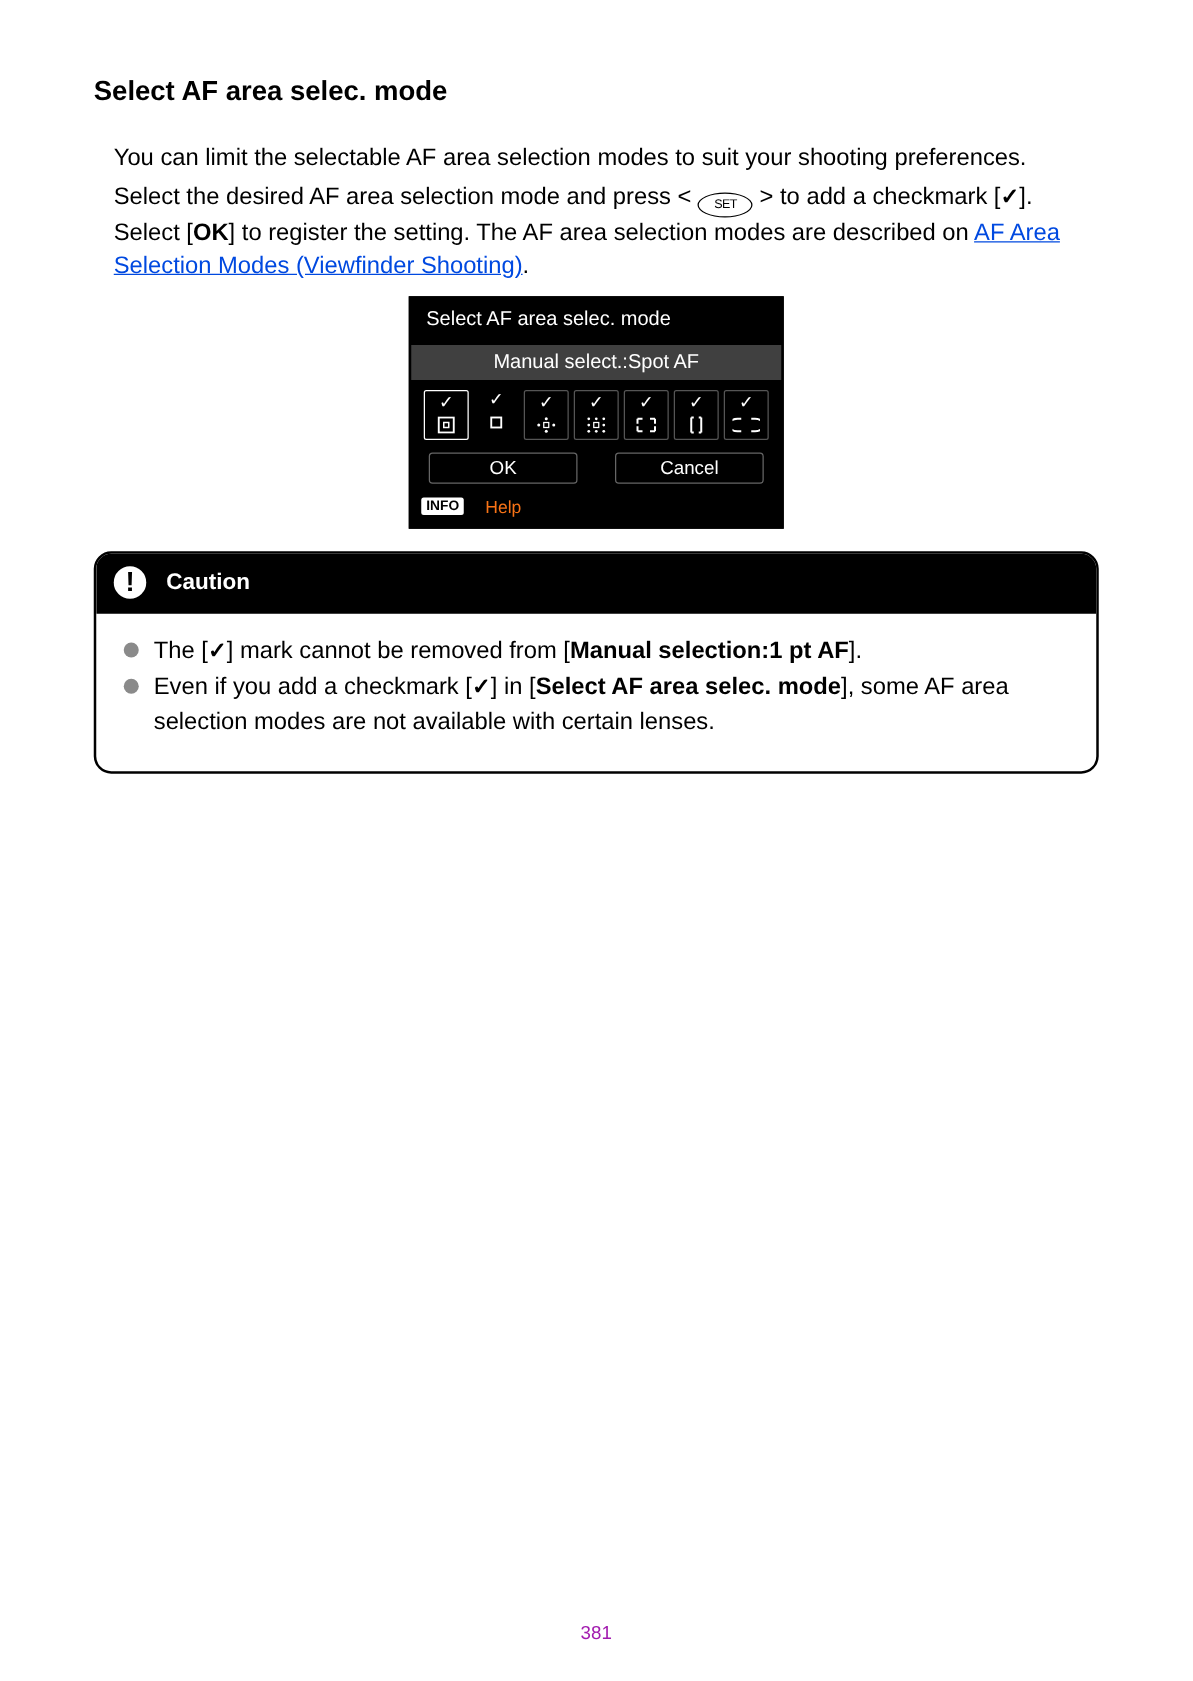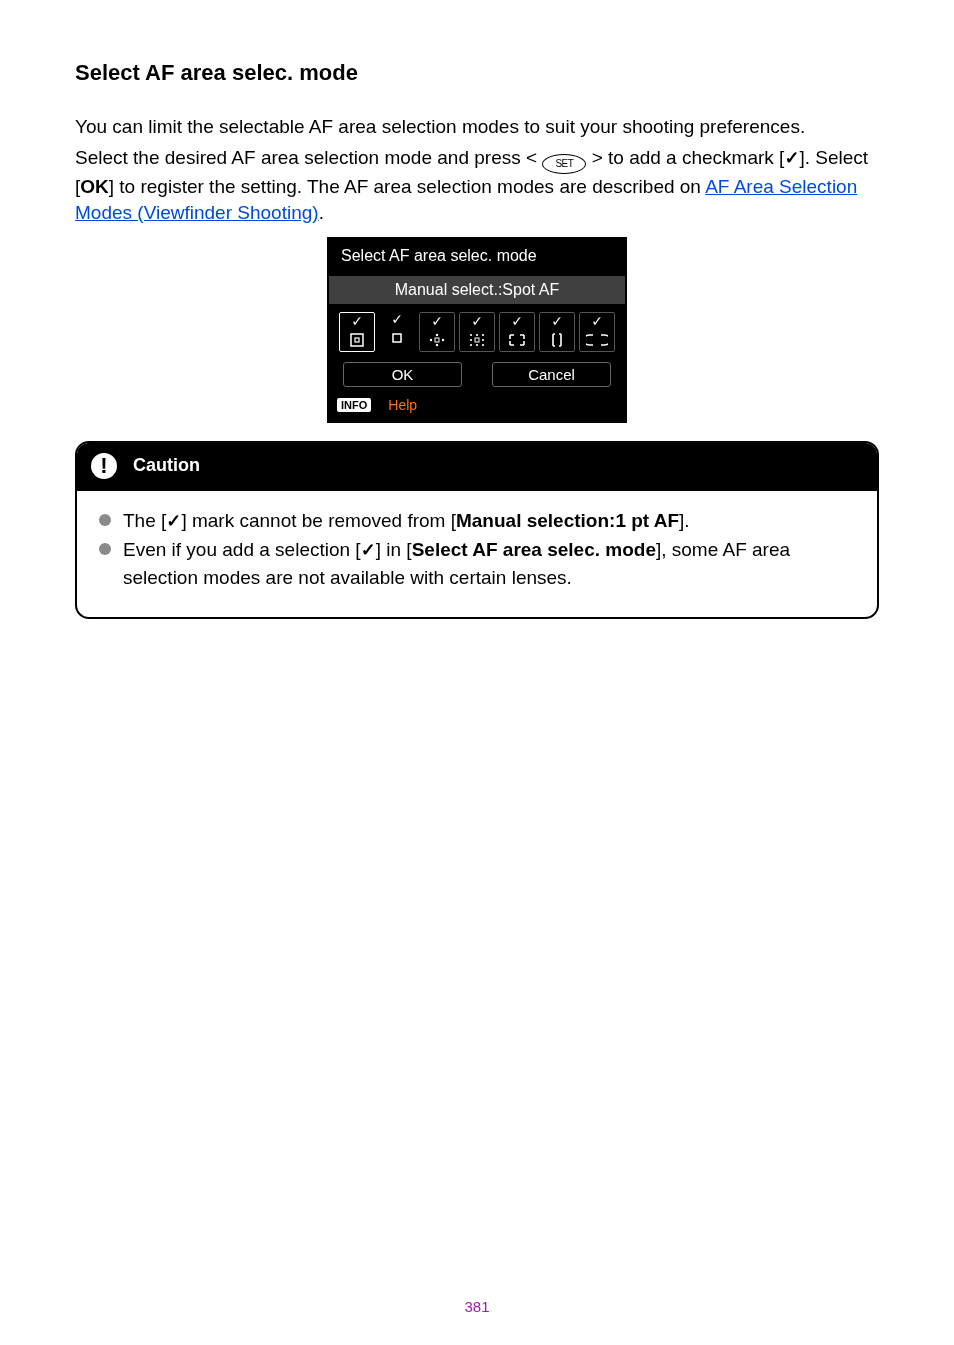--- a/index.html
+++ b/index.html
@@ -13,20 +13,21 @@
     position: relative;
   }
   h2.heading {
     font-size: 22px;
     font-weight: bold;
     margin-bottom: 28px;
   }
   .body-para {
     line-height: 1.4;
     margin-bottom: 4px;
+    margin-left: 16px;
   }
   .set-icon {
     display: inline-block;
     width: 44px; height: 20px;
     border: 1px solid #000;
     border-radius: 50%;
     font-size: 10px;
     line-height: 18px;
     text-align: center;
     vertical-align: -3px;
@@ -271,19 +272,19 @@
   <div class="caution-head">
     <div class="caution-icon">!</div>
     <div class="caution-title">Caution</div>
   </div>
   <div class="caution-body">
     <ul>
       <li>
         <span>The [</span><span class="check-mark">✓</span><span>] mark cannot be removed from [</span><span class="bold">Manual selection:1 pt AF</span><span>].</span>
       </li>
       <li>
-        <span>Even if you add a selection [</span><span class="check-mark">✓</span><span>] in [</span><span class="bold">Select AF area selec. mode</span><span>], some AF area selection modes are not available with certain lenses.</span>
+        <span>Even if you add a checkmark [</span><span class="check-mark">✓</span><span>] in [</span><span class="bold">Select AF area selec. mode</span><span>], some AF area selection modes are not available with certain lenses.</span>
       </li>
     </ul>
   </div>
 </div>
 
 <div class="page-num">381</div>
 
 </body></html>

